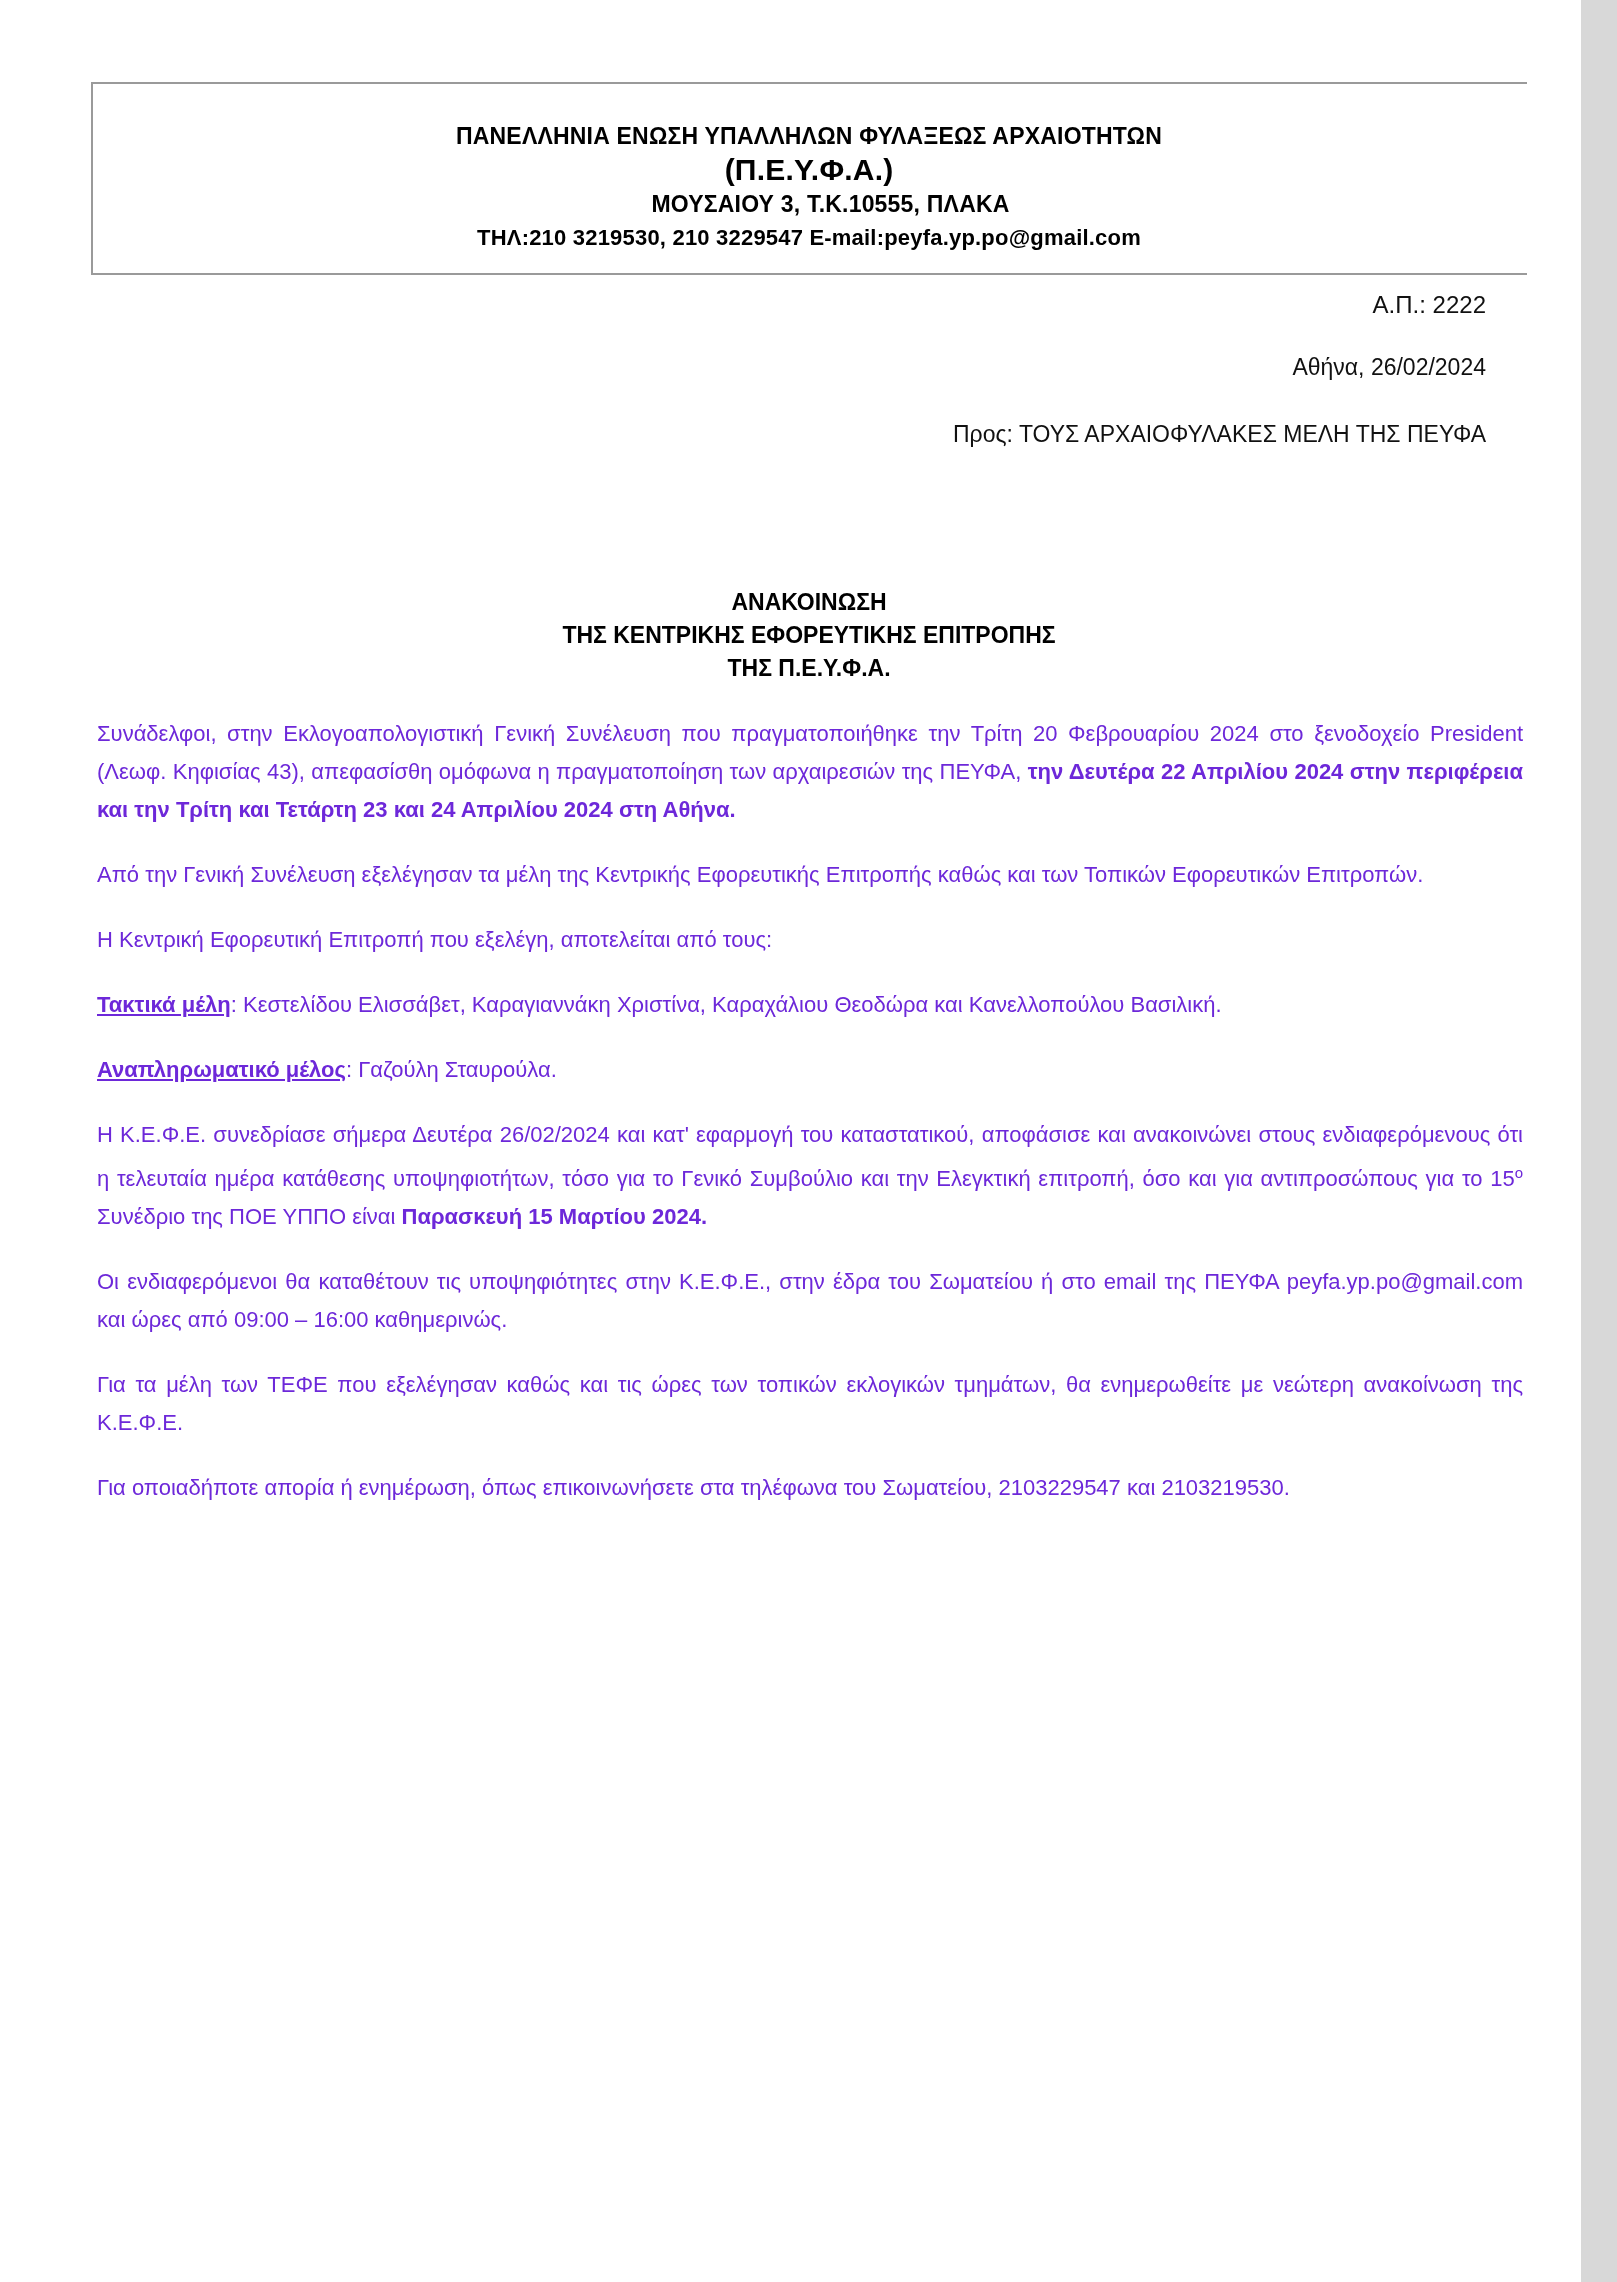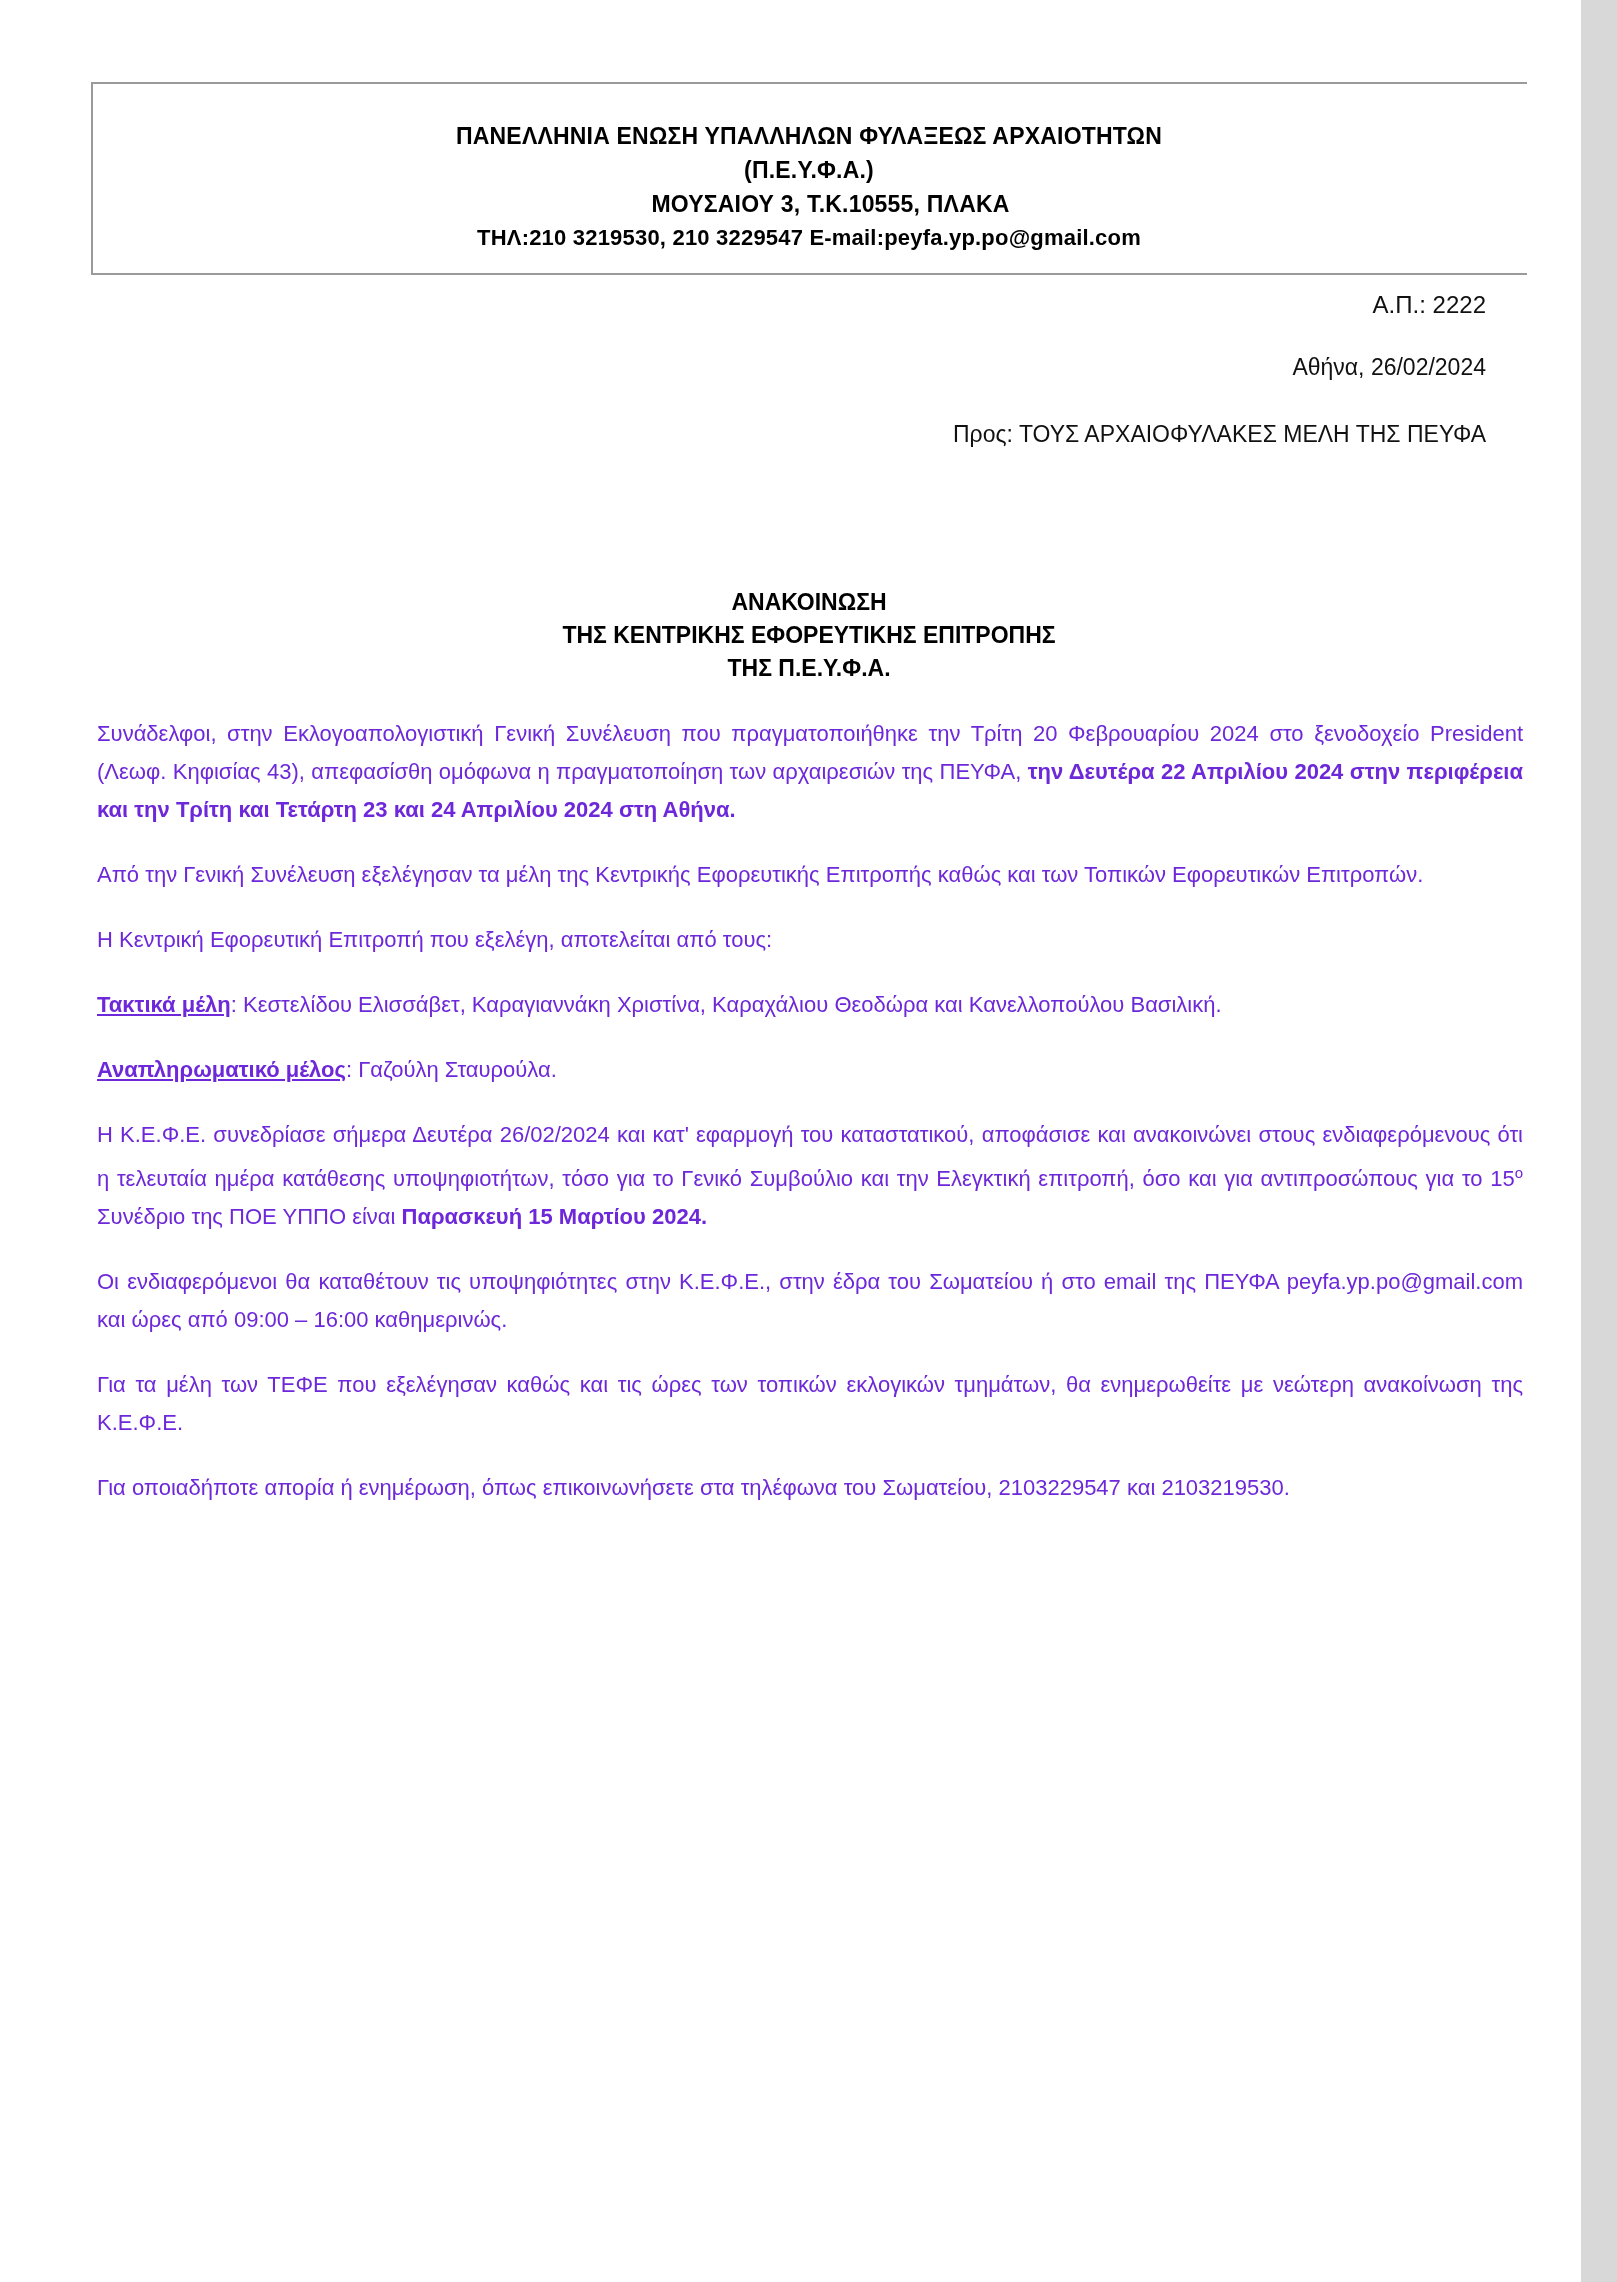--- a/index.html
+++ b/index.html
@@ -39,21 +39,21 @@
   }
   .header-line {
     font-weight: bold;
     font-size: 23px;
     letter-spacing: 0.2px;
     color: #000;
     line-height: 34px;
     white-space: nowrap;
   }
   .header-line.l1 { font-size: 23px; }
-  .header-line.l2 { font-size: 23px; }
+  .header-line.l2 { font-size: 30px; }
   .header-line.l3 { font-size: 23px; padding-left: 43px; }
   .header-line.l4 { font-size: 22px; }
 
   
   .ref-line {
     position: absolute;
     right: 95px;
     top: 291px;
     font-size: 24px;
     color: #111;

